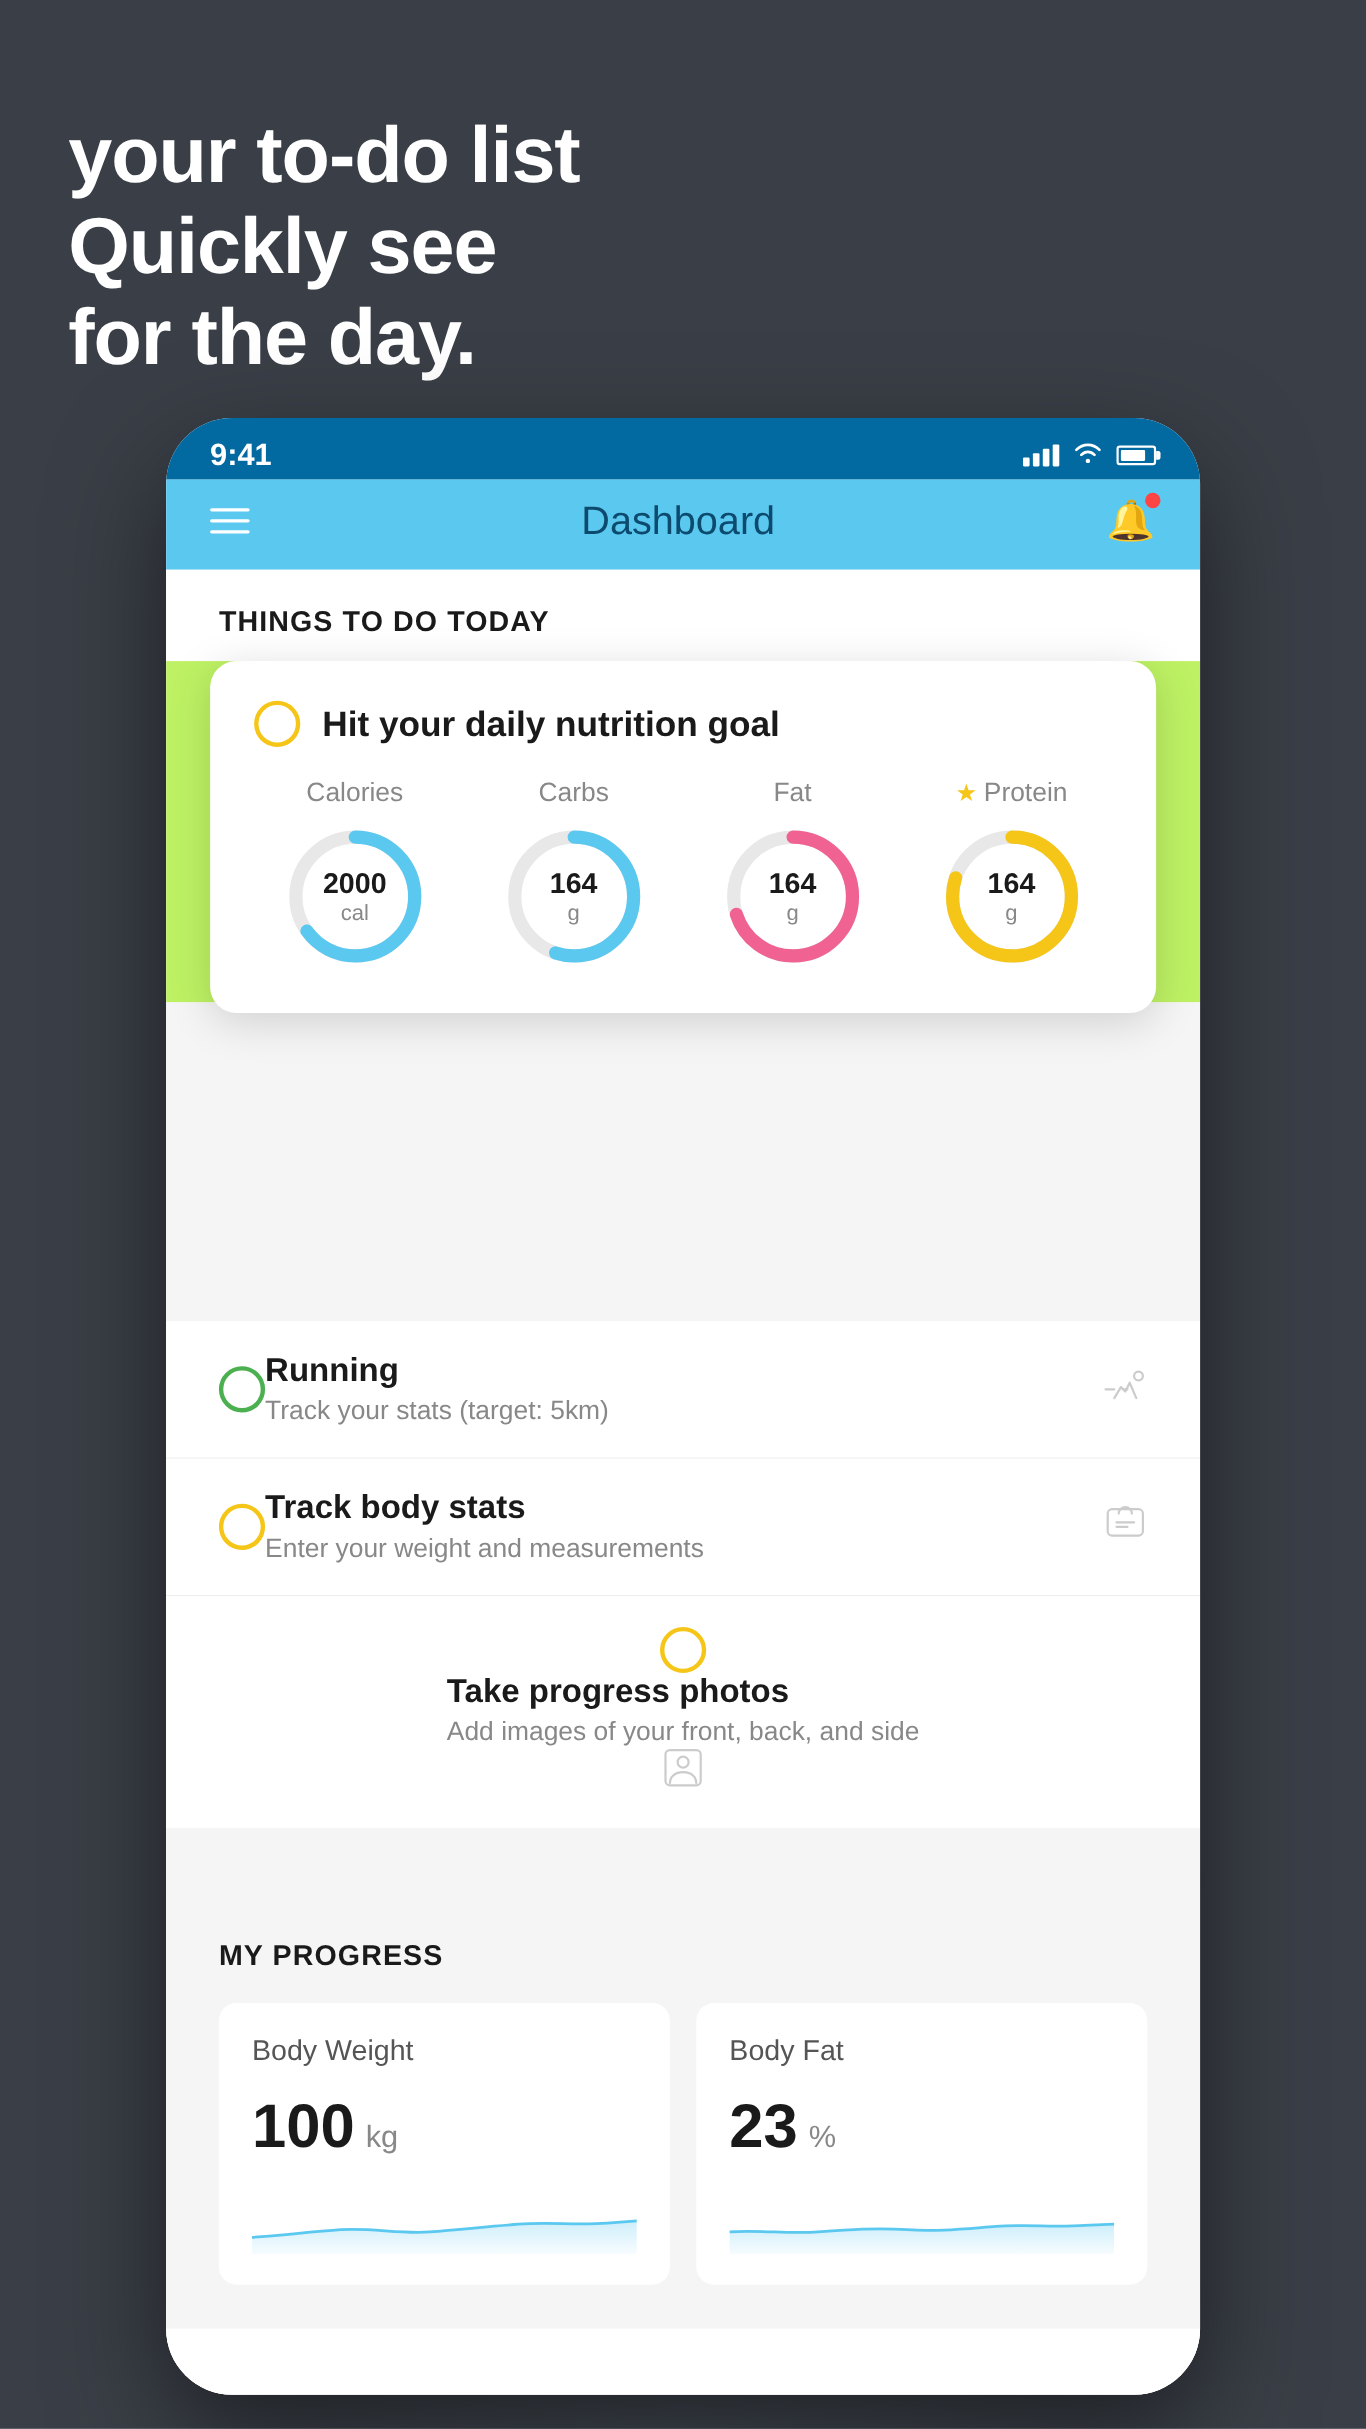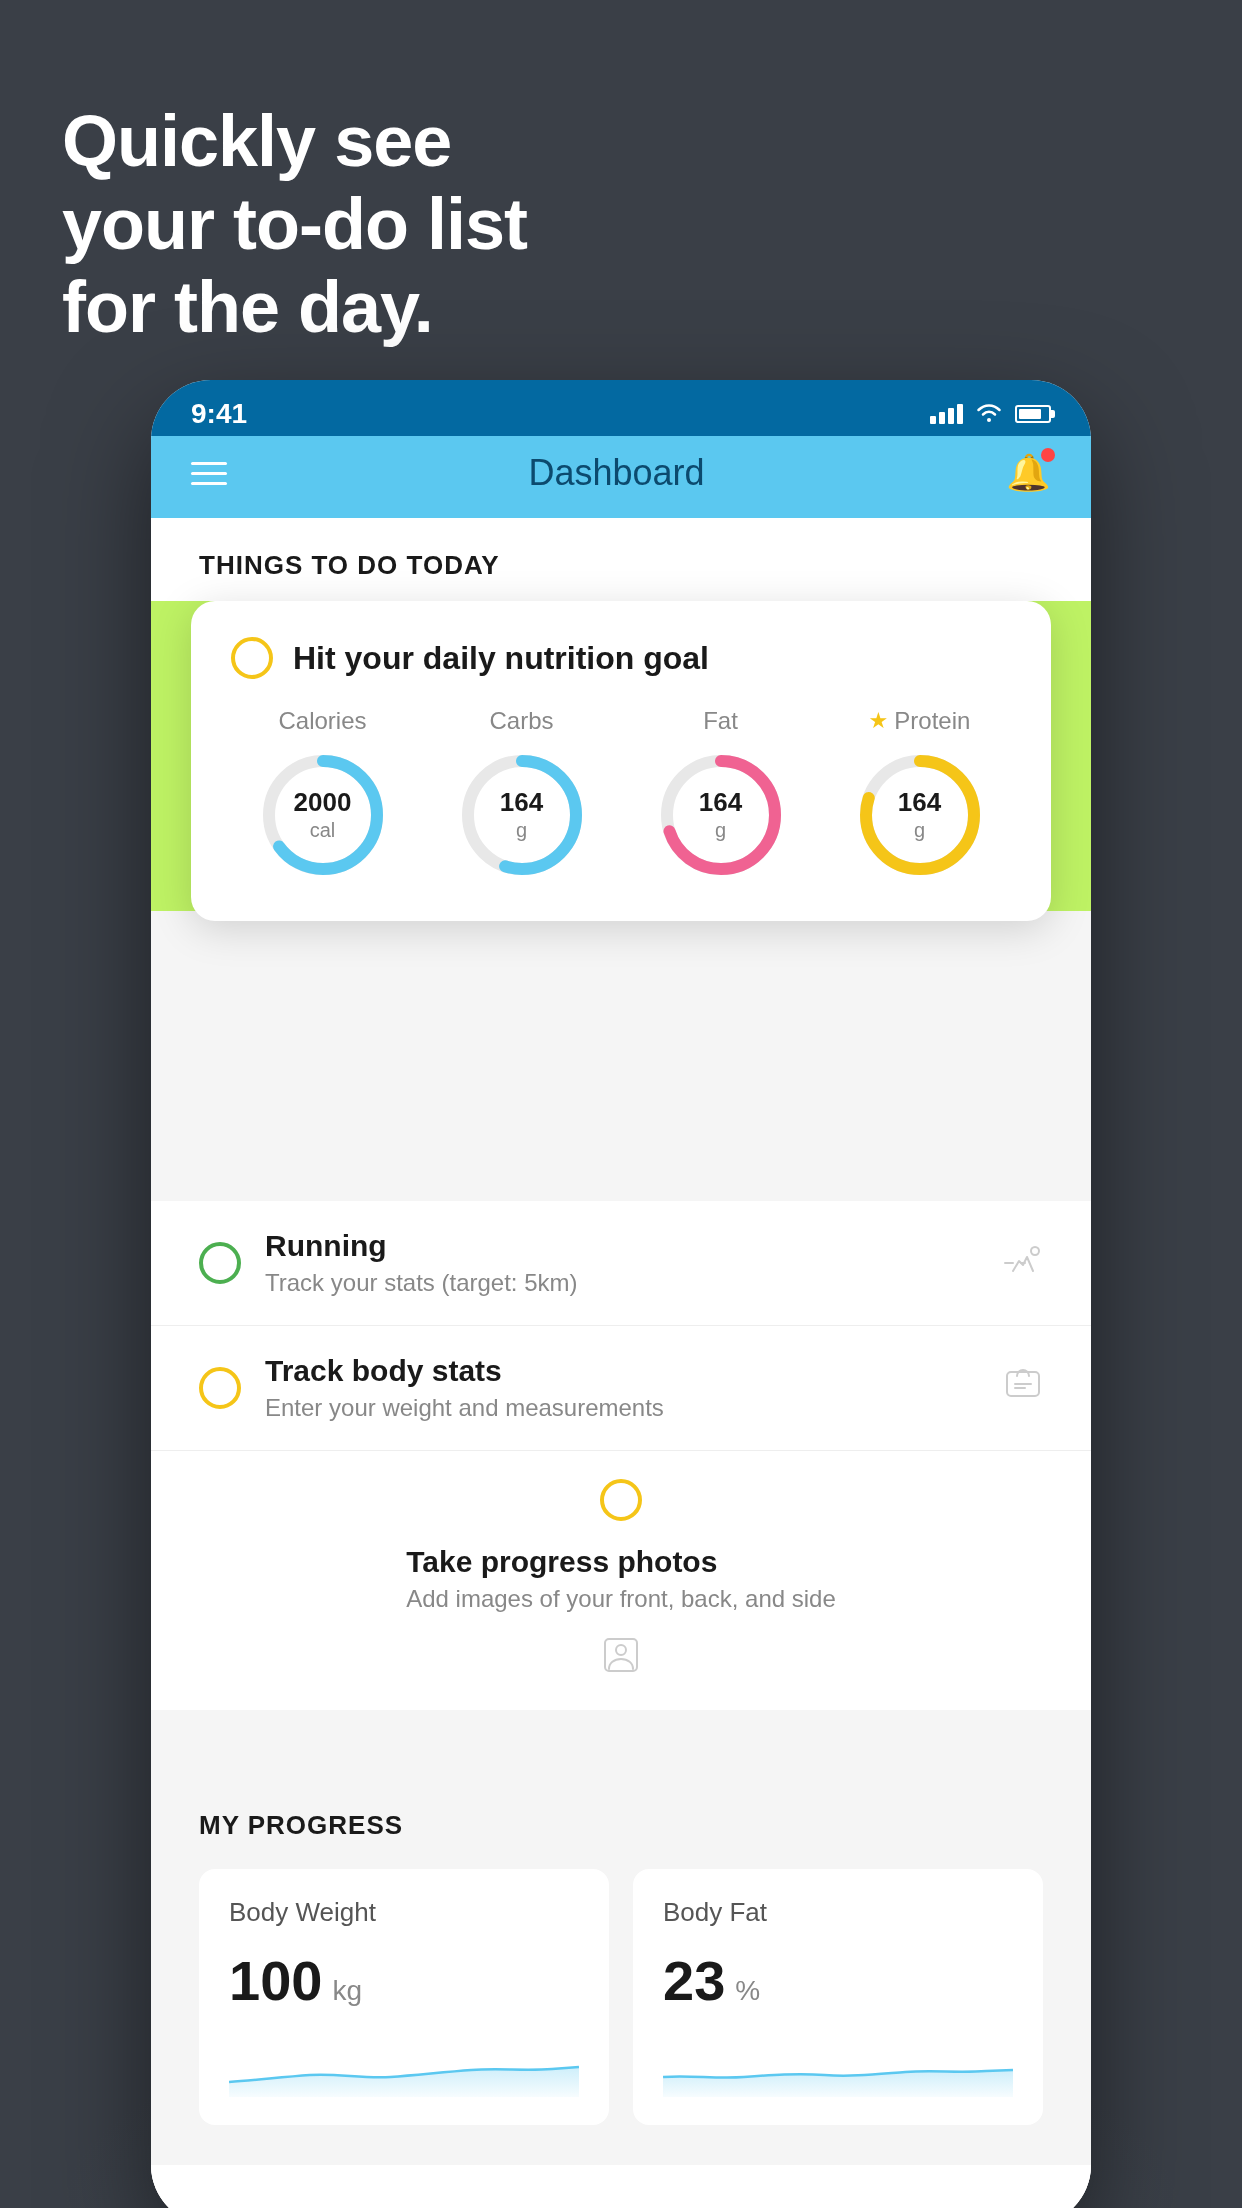--- a/index.html
+++ b/index.html
@@ -218,21 +218,20 @@
     .todo-list {
       background: #ffffff;
       margin-top: 290px;
     }
 
     .todo-item {
       display: flex;
       align-items: center;
       padding: 28px 48px;
       border-bottom: 1px solid #eeeeee;
-      gap: 24px;
     }
 
     .todo-item:last-child {
       border-bottom: none;
       flex-direction: column;
     }
 
     .todo-text-group {
       flex: 1;
     }
@@ -375,22 +374,22 @@
       background: white;
       border-radius: 1px;
     }
   </style>
 </head>
 <body>
 
 <div class="bg-decoration"></div>
 
 <div class="hero-text">
+  <div>your to-do list</div>
   <div>Quickly see</div>
-  <div>your to-do list</div>
   <div>for the day.</div>
 </div>
 
 <div class="phone-frame">
 
   <div class="status-bar">
     <span>9:41</span>
     <div class="status-icons">
       <div class="signal-bars">
         <span style="height:8px"></span>

